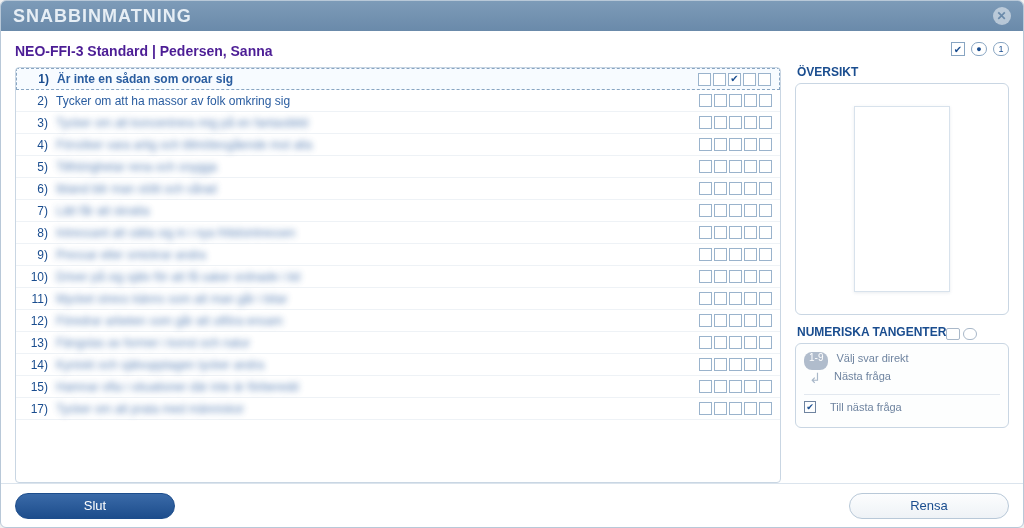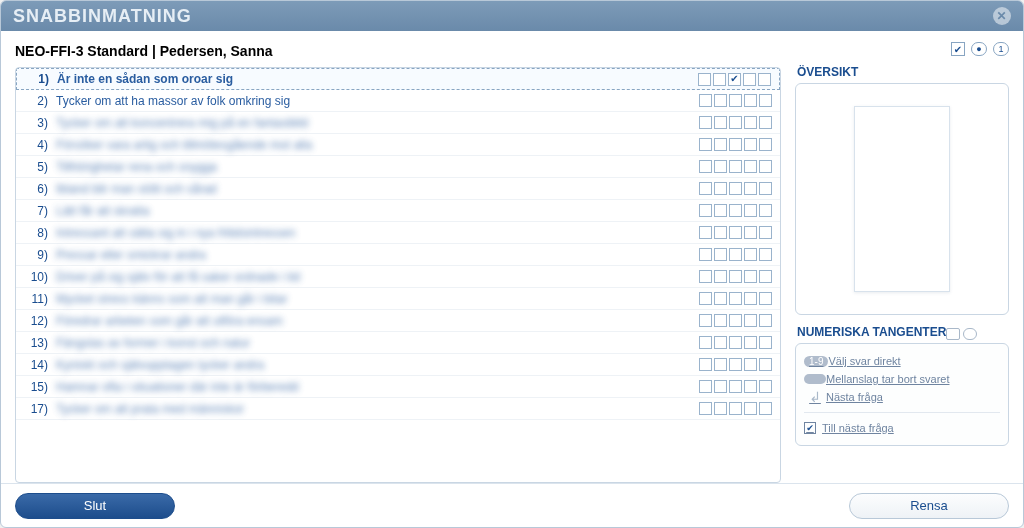--- a/index.html
+++ b/index.html
@@ -72,21 +72,21 @@
   .toolbar-row .tb-check {
     width:14px; height:14px;
     border:1px solid #88a5c2;
     display:flex;align-items:center;justify-content:center;
     font-size:10px; color:#1a4d8f;
     cursor:pointer;
   }
   .header-line {
     font-size: 14px;
     font-weight: bold;
-    color: #000000;
+    color: #4c1d95;
     padding: 4px 0 8px 0;
   }
   .question-panel {
     border: 1px solid #c9d6e3;
     border-radius: 4px;
     overflow: hidden;
     position: relative;
     flex: 1;
     display:flex;
   }
@@ -174,21 +174,21 @@
     align-items:center;
     margin-top:10px;
   }
   .numkeys-box {
     border: 1px solid #c9d6e3;
     border-radius: 6px;
     padding: 8px 8px 8px 8px;
     background:#fdfefe;
     color:#6f84a0;
   }
-  .nk-row { display:flex; align-items:center; height:18px; font-size:11px;text-decoration:underline; }
+  .nk-row { display:flex; gap:8px; height:18px; font-size:11px; }
   .nk-badge {
     background:#b0bccc; color:#fff;
     border-radius:8px; padding:0 5px; font-size:10px; min-width:22px;
     text-align:center;
   }
   .nk-pill { background:#b0bccc; width:22px; height:10px; border-radius:5px; }
   .nk-arrow { color:#a9b8c9; font-size:14px; width:22px; text-align:center; }
   .nk-sep { height:1px; background:#e2e8ef; margin:6px 0; }
   .nk-chk {
     width:12px;height:12px;border:1px solid #6f84a0; margin-right:6px;
@@ -436,24 +436,20 @@
           <span class="mini-icon"></span>
           <span class="mini-icon" style="border-radius:6px"></span>
         </div>
       </div>
       <div class="numkeys-box">
         <div class="nk-row">
           <span class="nk-badge">1-9</span>
           <span>Välj svar direkt</span>
         </div>
         <div class="nk-row">
-          <span class="nk-pill"></span>
-          <span>Mellanslag tar bort svaret</span>
-        </div>
-        <div class="nk-row">
           <span class="nk-arrow">↲</span>
           <span>Nästa fråga</span>
         </div>
         <div class="nk-sep"></div>
         <div class="nk-row">
           <span class="nk-chk">✔</span>
           <span>Till nästa fråga</span>
         </div>
       </div>
     </div>

